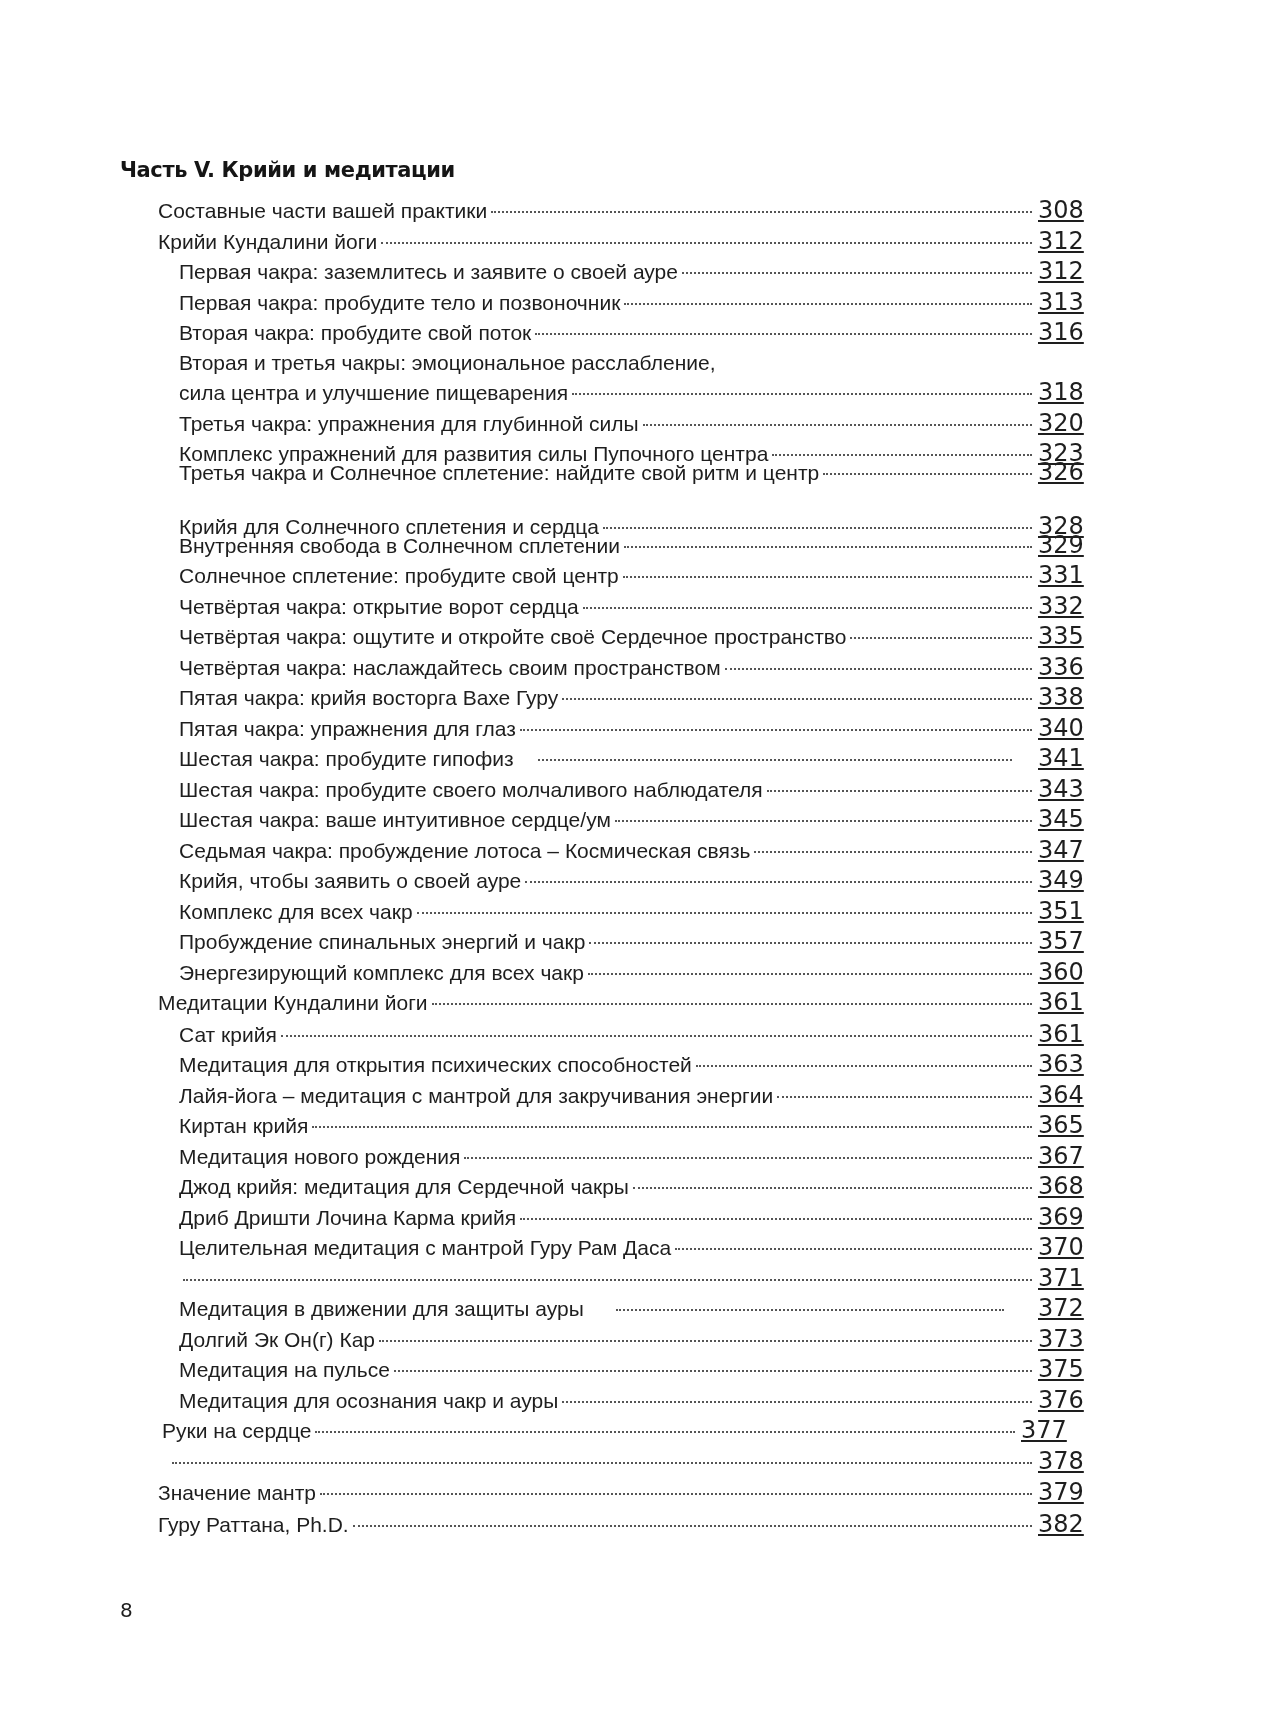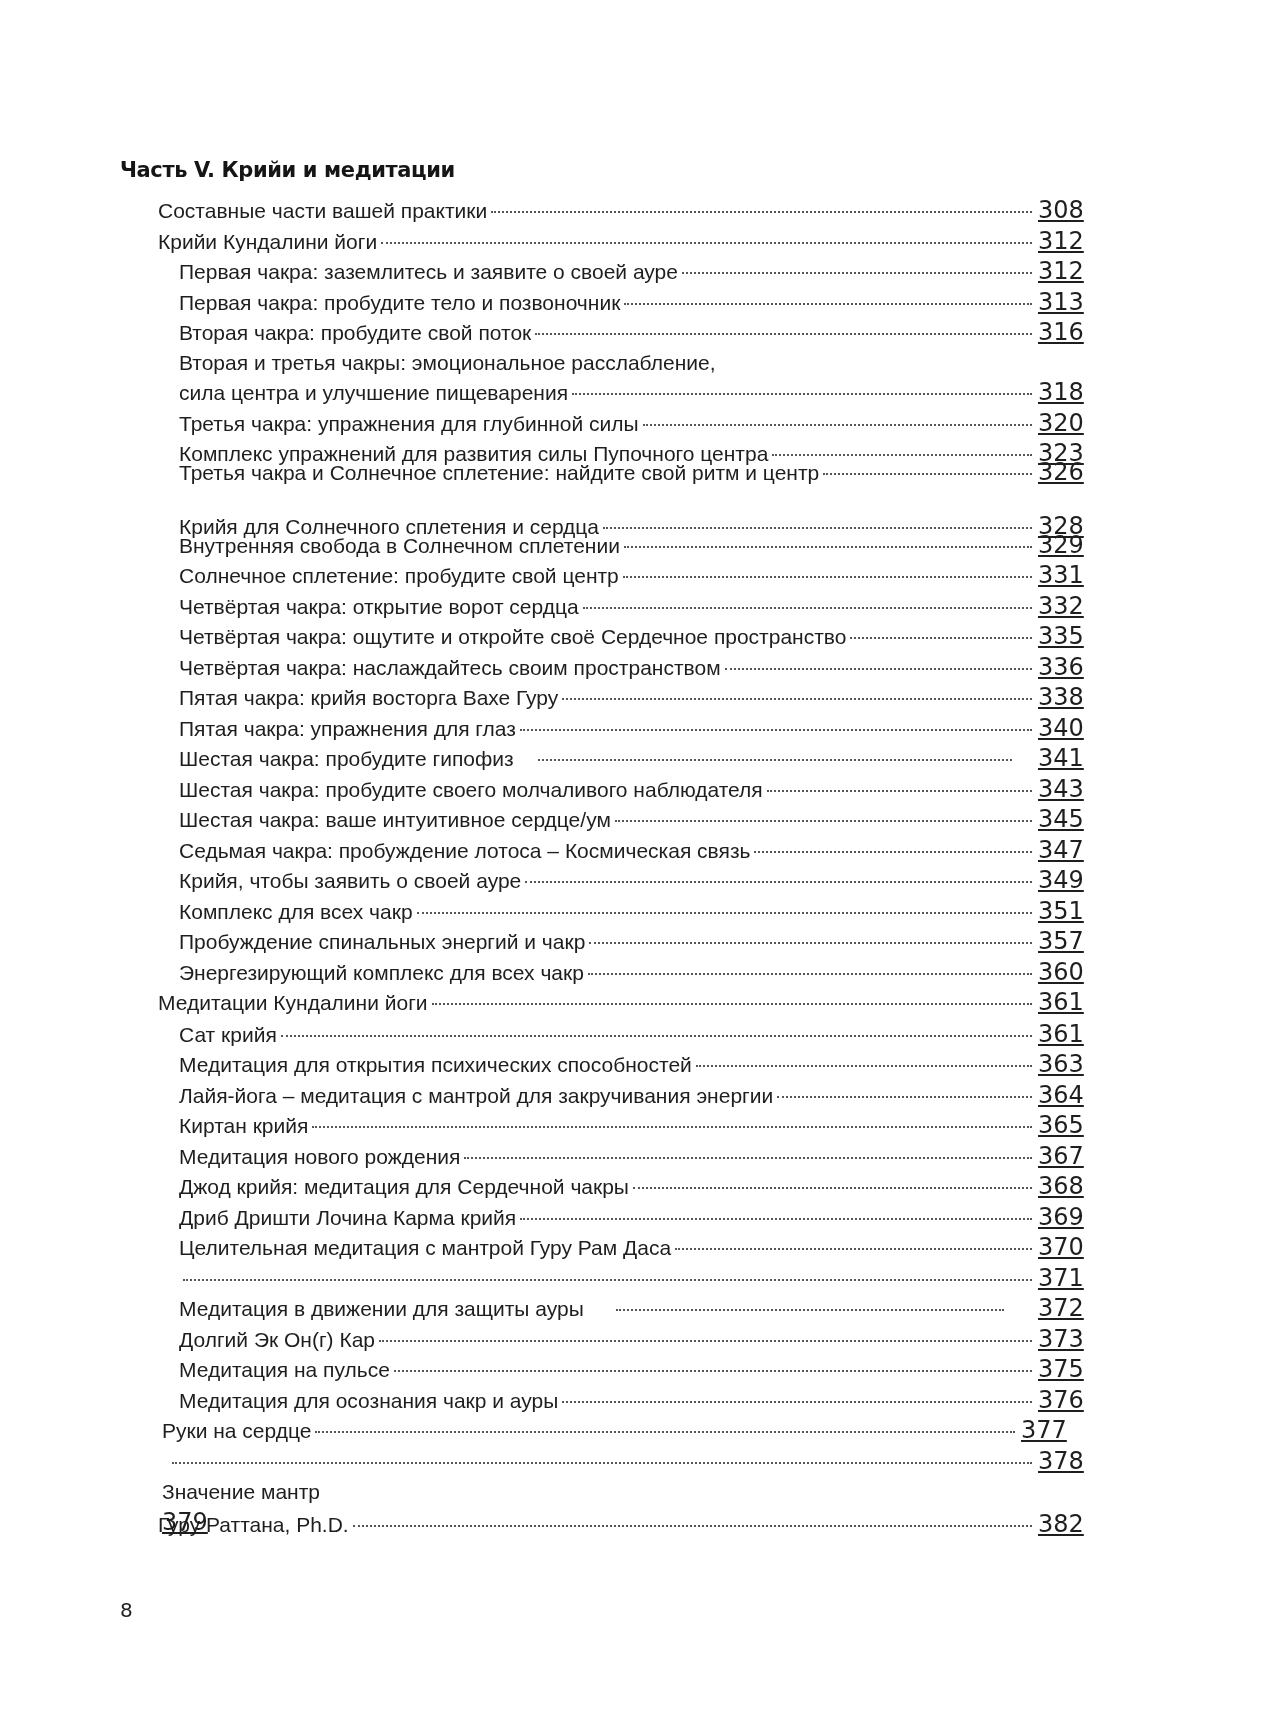--- a/index.html
+++ b/index.html
@@ -222,21 +222,21 @@
     </div>
     <div class="entry" style="left: 162px; width: 903px; top: 1220px;">
       <span class="label">Руки на сердце</span>
       <span class="leader"></span>
       <span class="page">377</span>
     </div>
     <div class="entry" style="left: 168px; width: 914px; top: 1250.5px;">
       <span class="leader"></span>
       <span class="page">378</span>
     </div>
-    <div class="entry" style="left: 158px; width: 924px; top: 1282px; flex-direction: column;">
+    <div class="entry" style="left: 158px; width: 924px; top: 1282px;">
       <span class="label">Значение мантр</span>
       <span class="leader"></span>
       <span class="page">379</span>
     </div>
     <div class="entry" style="left: 158px; width: 924px; top: 1313.5px;">
       <span class="label">Гуру Раттана, Ph.D.</span>
       <span class="leader"></span>
       <span class="page">382</span>
     </div>
   </div>

